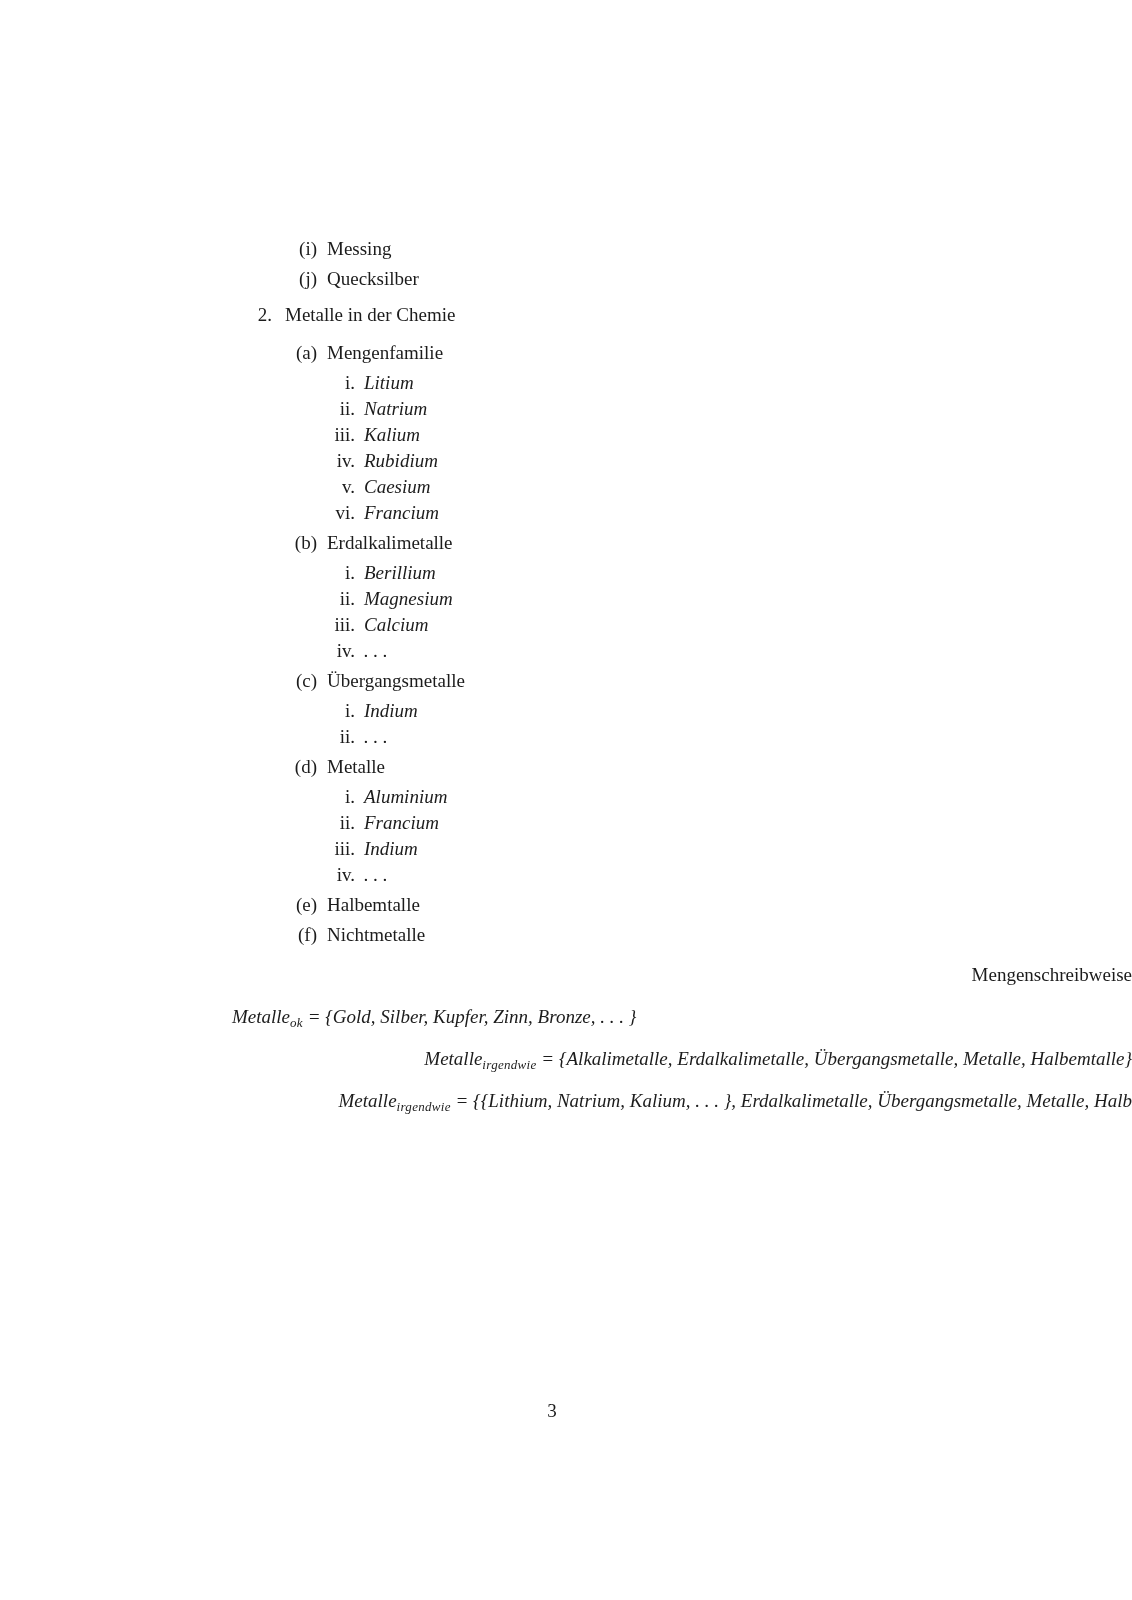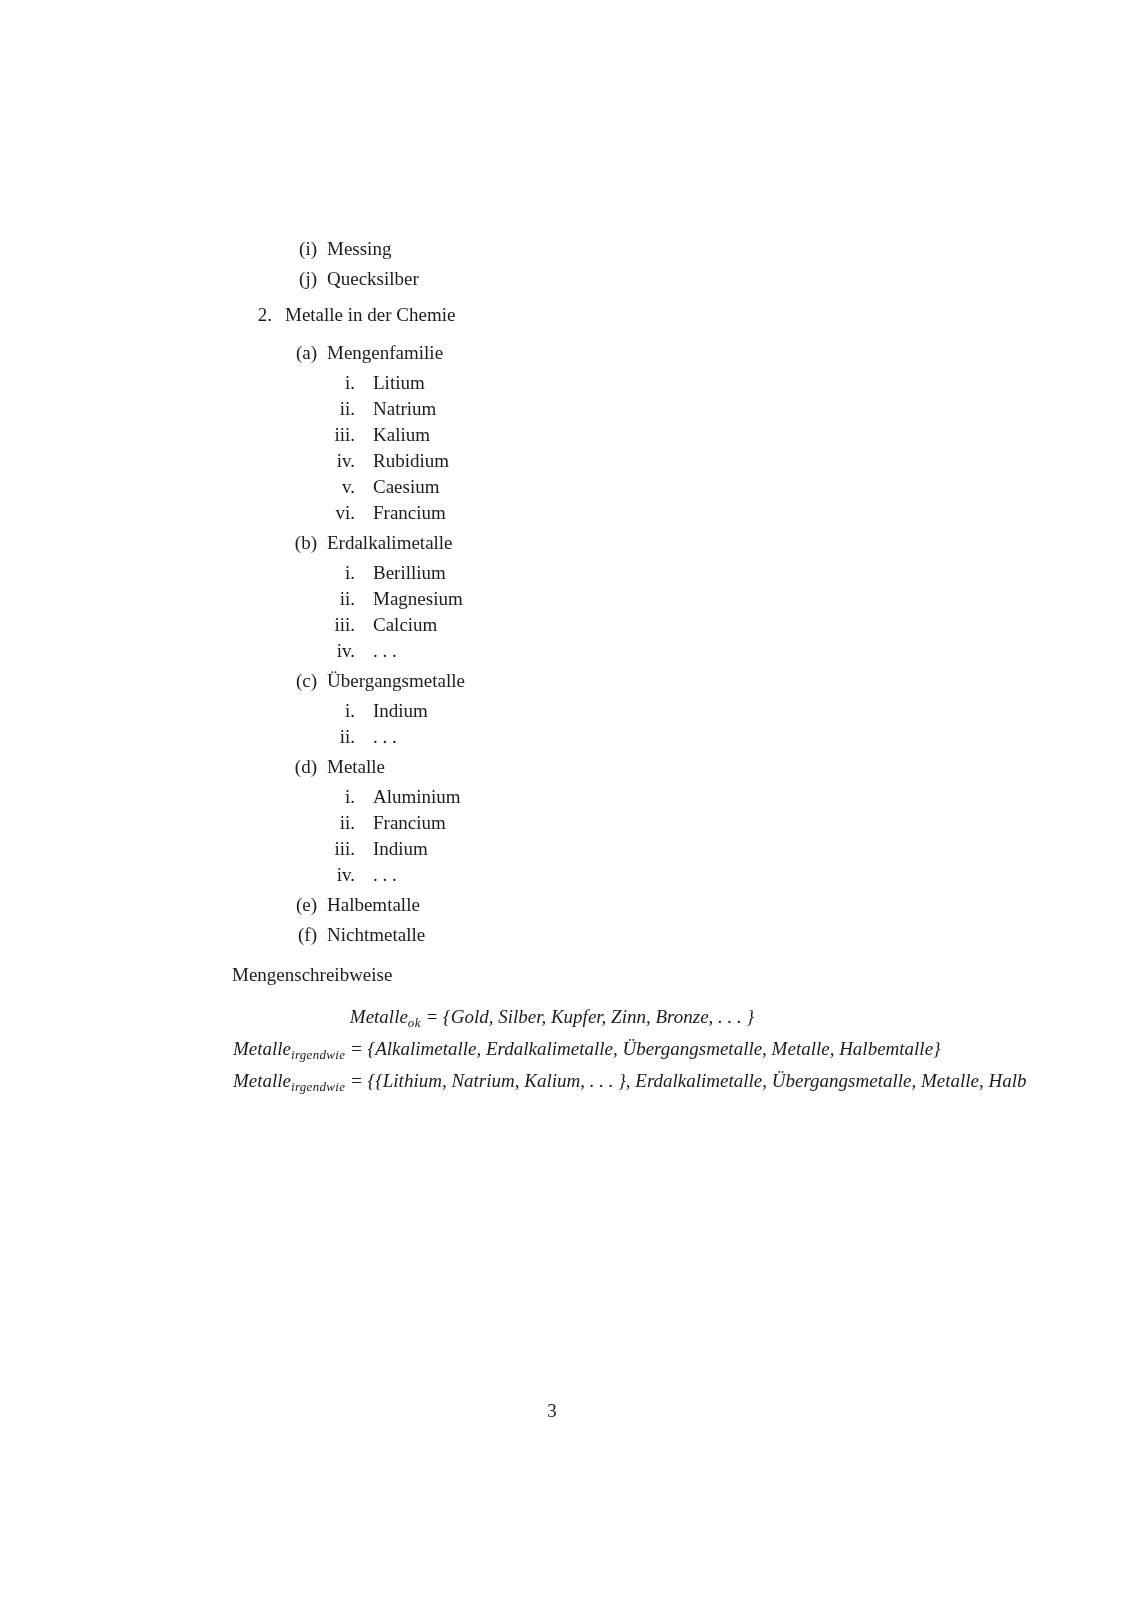--- a/index.html
+++ b/index.html
@@ -29,51 +29,52 @@
   .row .marker {
     display: inline-block;
     text-align: right;
     flex: 0 0 auto;
   }
   .row.num .marker   { width: 272px; }
   .row.num .label    { margin-left: 13px; }
   .row.alpha .marker { width: 317px; }
   .row.alpha .label  { margin-left: 10px; }
   .row.roman .marker { width: 355px; }
-  .row.roman .label  { margin-left: 18px; }
+  .row.roman .label  { margin-left: 9px; font-style: italic; }
   .row.num   { margin-top: 10px; }
   .row.alpha { margin-top: 4px; }
   .row.roman { margin-top: 0; }
   .row.num + .row.alpha  { margin-top: 12px; }
   .row.alpha + .row.roman { margin-top: 4px; }
 
   .para {
     margin: 0;
     padding-left: 232px;
     height: 26px;
     line-height: 26px;
+    text-align: right;
   }
   .para-1 { margin-top: 14px; }
   .para-2 { margin-top: 14px; }
 
   .formula {
     height: 28px;
     line-height: 28px;
     white-space: nowrap;
     font-style: italic;
   }
   .formula-centered {
     margin-left: 232px;
     width: 640px;
-    text-align: center;
     margin-top: 15px;
   }
   .formula-left {
     padding-left: 233px;
-    margin-top: 4px;
+    margin-top: 14px;
+    text-align: right;
   }
   .formula .sub {
     font-size: 13px;
     vertical-align: -4px;
     letter-spacing: 0.3px;
   }
   .page-number {
     position: absolute;
     left: 232px;
     top: 1400px;

